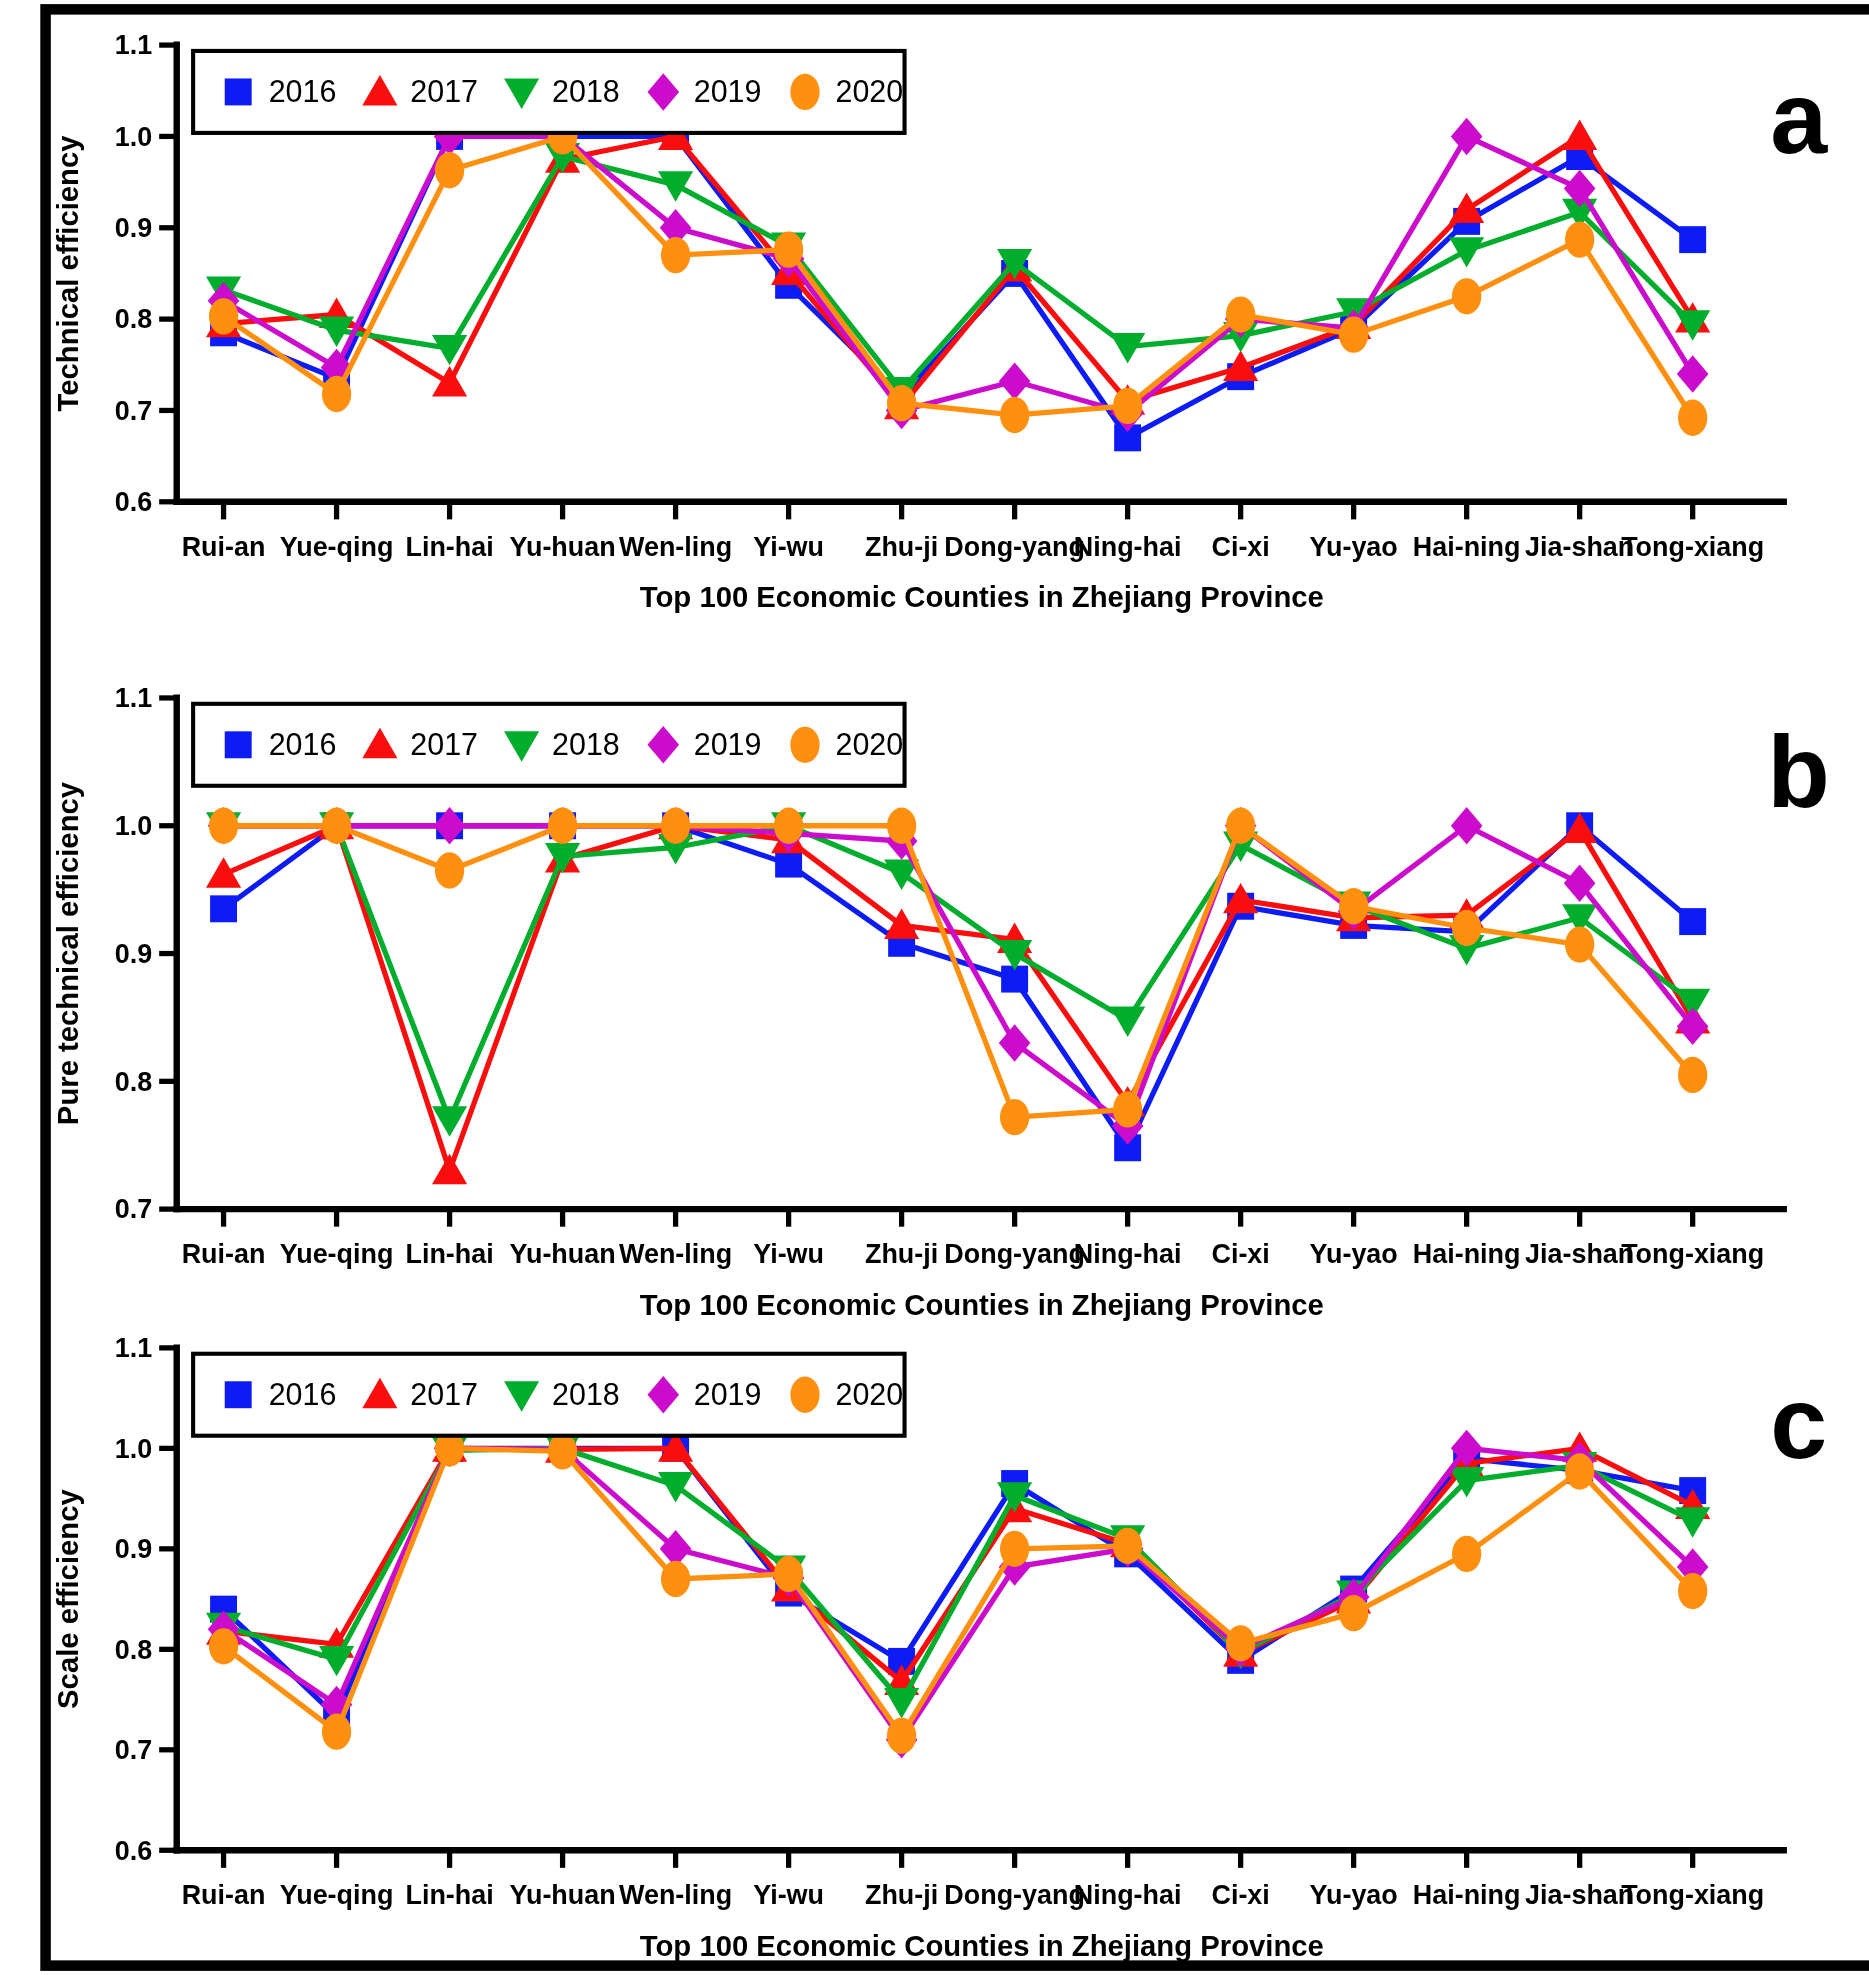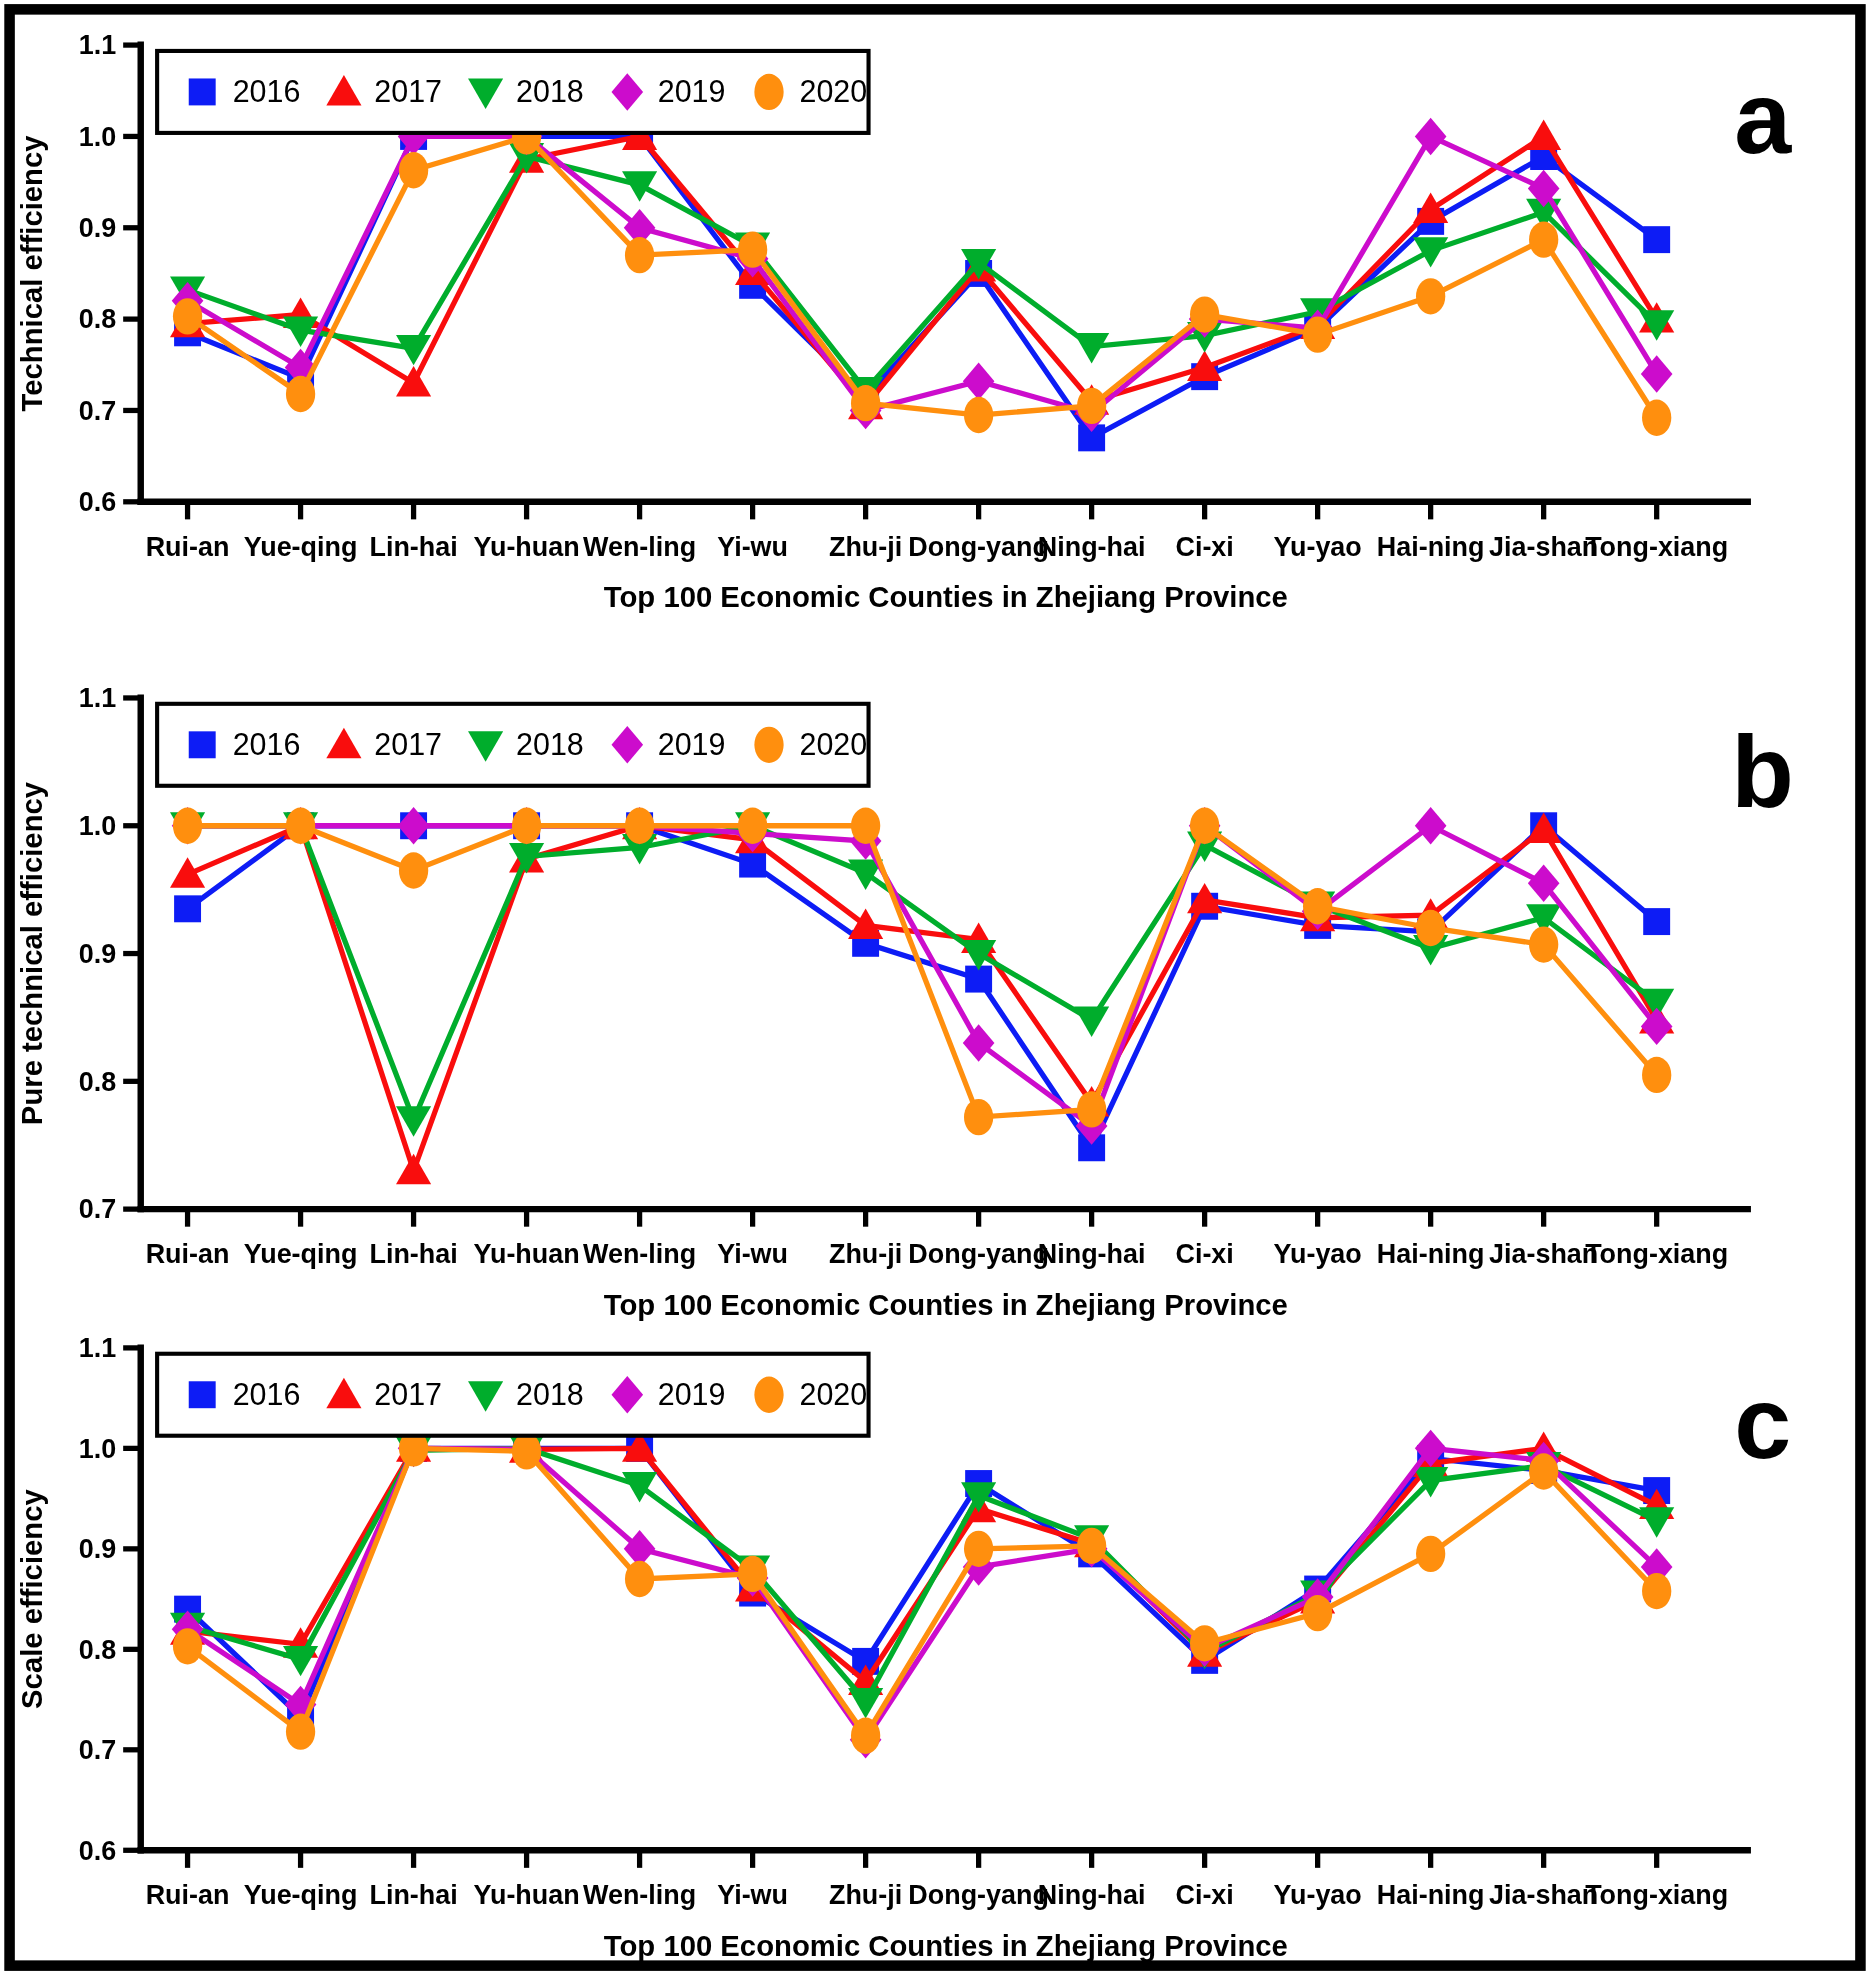--- a/index.html
+++ b/index.html
@@ -1,17 +1,17 @@
 <!DOCTYPE html>
 <html style="font-size:9.4px"><head>
 <meta charset="utf-8">
 <style>
   html,body{margin:0;padding:0;background:#ffffff;}
   body{width:1870px;height:1975px;font-family:"Liberation Sans",sans-serif;}
-  #fig-wrap{position:relative;width:1808px;height:1975px;background:#ffffff;}
+  #fig-wrap{position:relative;width:1808px;height:1975px;background:#ffffff;margin-left:36px;}
   svg{display:block;}
   text{font-family:"Liberation Sans","DejaVu Sans",sans-serif;}
 </style>
 </head>
 <body>
 
 <div id="fig-wrap">
   <svg id="figure" width="1870" height="1975" viewBox="0 0 3193 3373" xmlns="http://www.w3.org/2000/svg">
       <rect x="0" y="0" width="3193" height="3373" fill="#ffffff"></rect>
       <rect x="16" y="16" width="3161" height="3341" fill="none" stroke="#000000" stroke-width="18"></rect>

